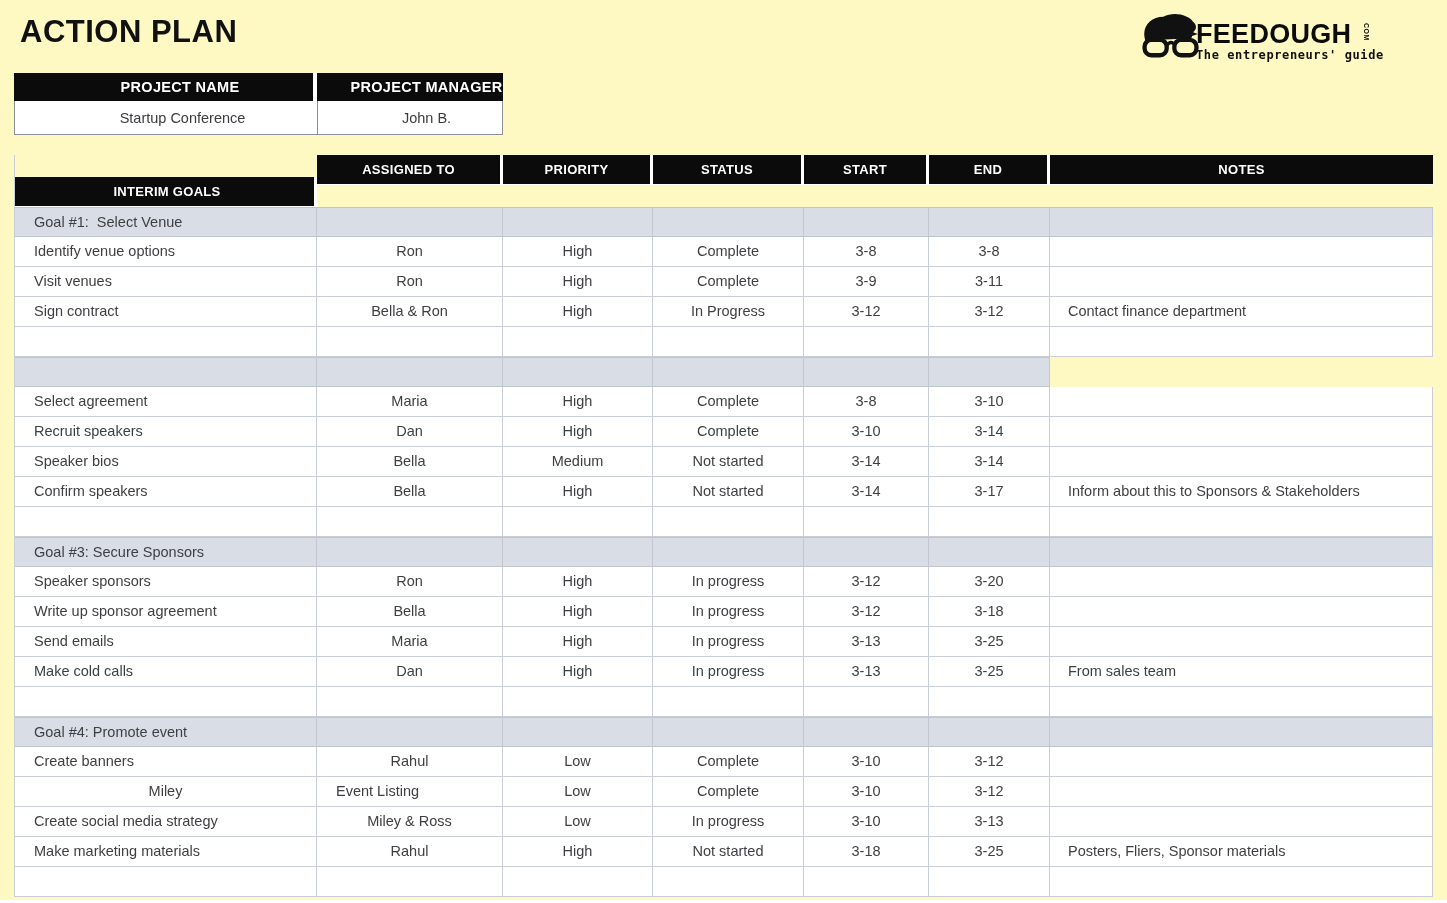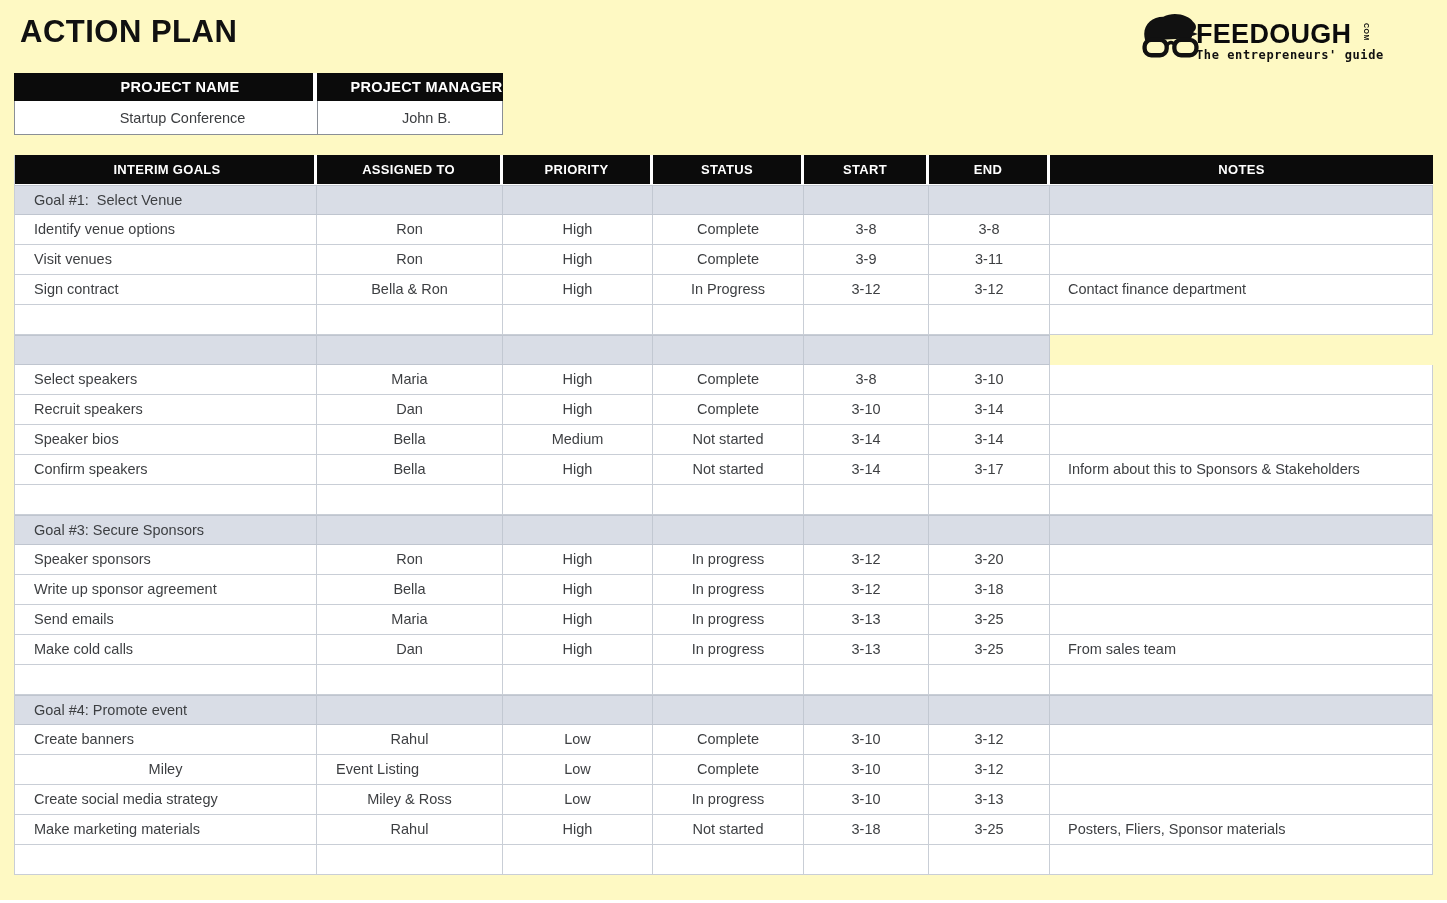--- a/index.html
+++ b/index.html
@@ -36,21 +36,21 @@
   .at-row{display:grid;grid-template-columns:302px 186px 150px 151px 125px 121px 383px;}
   .at-cell{box-sizing:border-box;height:30px;line-height:29px;font-size:14.5px;color:#3d3f42;
            border-right:1px solid #c9ced6;border-bottom:1px solid #c9ced6;
            overflow:hidden;white-space:nowrap;background:#fff;}
   .at-cell.c0{padding-left:19px;}
   .at-cell.c1,.at-cell.c2,.at-cell.c3,.at-cell.c4,.at-cell.c5{text-align:center;}
   .at-cell.c6{padding-left:18px;}
   .at-head .at-cell{background:#0b0b0b;color:#ffffff;font-weight:bold;font-size:13px;
                     text-align:center;letter-spacing:0.3px;border-right:3px solid #ffffff;
                     border-bottom:1px solid #ffffff;}
-  .at-head .at-cell.c0{padding-left:5px;}
+  .at-head .at-cell.c0{padding-left:5px;margin-top:22px;}
   .at-head .at-cell.c6{padding-left:0;border-right:none;}
   .at-row.goal .at-cell{background:#d9dde6;border-right:1px solid #c2c8d2;
                         border-bottom:1px solid #bfc5cf;border-top:1px solid #bfc5cf;}
   .at-row.goal .at-cell.c0{white-space:pre;}
 </style>
 </head>
 <body>
 
 <div class="page">
 
@@ -136,21 +136,21 @@
       </div>
       <div class="at-row goal">
         <div class="at-cell c1"></div>
         <div class="at-cell c2"></div>
         <div class="at-cell c3"></div>
         <div class="at-cell c4"></div>
         <div class="at-cell c5"></div>
         <div class="at-cell c6"></div>
       </div>
       <div class="at-row task">
-        <div class="at-cell c0">Select speakers</div>
+        <div class="at-cell c0">Select agreement</div>
         <div class="at-cell c1">Maria</div>
         <div class="at-cell c2">High</div>
         <div class="at-cell c3">Complete</div>
         <div class="at-cell c4">3-8</div>
         <div class="at-cell c5">3-10</div>
         <div class="at-cell c6"></div>
       </div>
       <div class="at-row task">
         <div class="at-cell c0">Recruit speakers</div>
         <div class="at-cell c1">Dan</div>

